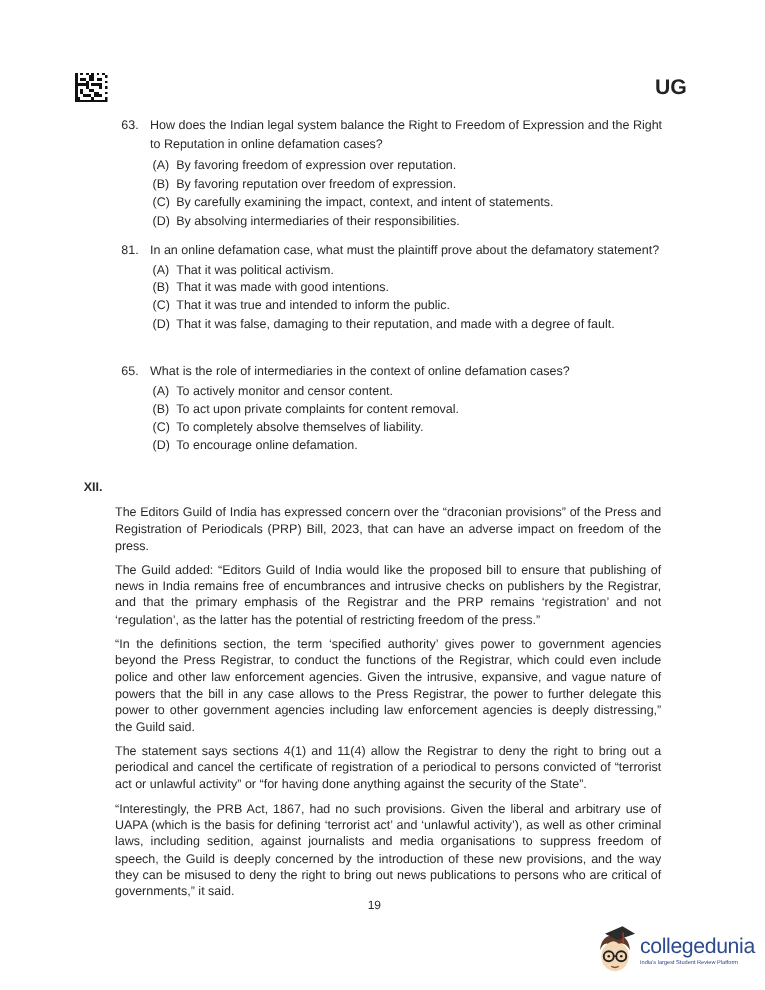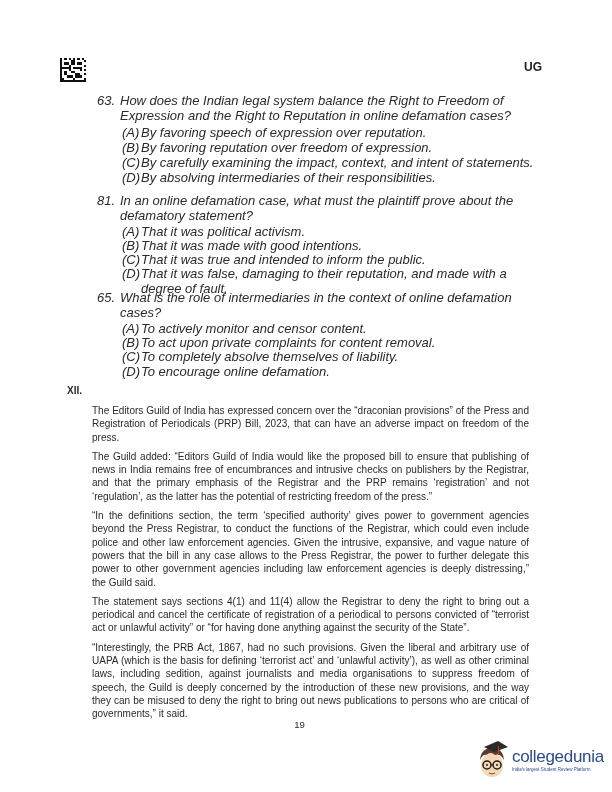--- a/index.html
+++ b/index.html
@@ -7,25 +7,25 @@
       width: 612px; height: 792px; position: relative; overflow: hidden;
       background: #ffffff; color: #2a2a2a;
       font-family: "Liberation Sans", sans-serif;
     }
     .barcode {
       position: absolute; left: 60px; top: 58px; width: 26px; height: 24px;
     }
     .barcode svg { display: block; width: 100%; height: 100%; }
     .tag-ug {
       position: absolute; left: 524px; top: 60px;
-      font-weight: bold; font-size: 12px; color: #222;
+      font-weight: bold; font-size: 17px; color: #222;
     }
     .q {
       position: absolute; left: 97px; width: 440px;
-      font-size: 13px; line-height: 14.8px; font-style: italic;
+      font-size: 10px; line-height: 14.8px;
     }
     .q .qrow { display: flex; }
     .q .qnum { width: 23px; flex: none; }
     .q .qtext { flex: 1; }
     .q ul { list-style: none; margin: 1px 0 0 25px; padding: 0; }
     .q li { display: flex; line-height: 14.8px; }
     .q li .opt-letter { width: 19px; flex: none; }
     #q63 { top: 94px; }
     #q63 ul li { line-height: 15.2px; }
     #q64 { top: 194px; }
@@ -97,21 +97,21 @@
 <div class="tag-ug">UG</div>
 
 <div class="q" id="q63">
   <div class="qrow">
     <span class="qnum">63.</span>
     <span class="qtext">How does the Indian legal system balance the Right to Freedom of Expression and the Right to Reputation in online defamation cases?</span>
   </div>
   <ul>
     <li>
         <span class="opt-letter">(A)</span>
-        <span>By favoring speech of expression over reputation.</span>
+        <span>By favoring freedom of expression over reputation.</span>
       </li>
     <li>
         <span class="opt-letter">(B)</span>
         <span>By favoring reputation over freedom of expression.</span>
       </li>
     <li>
         <span class="opt-letter">(C)</span>
         <span>By carefully examining the impact, context, and intent of statements.</span>
       </li>
     <li>

